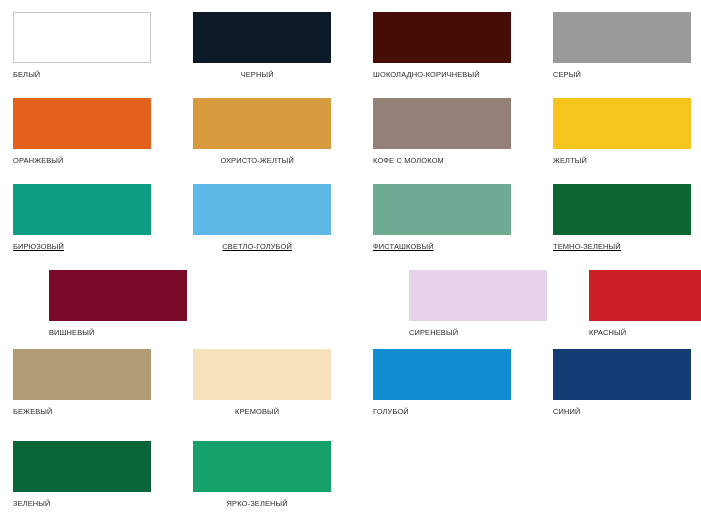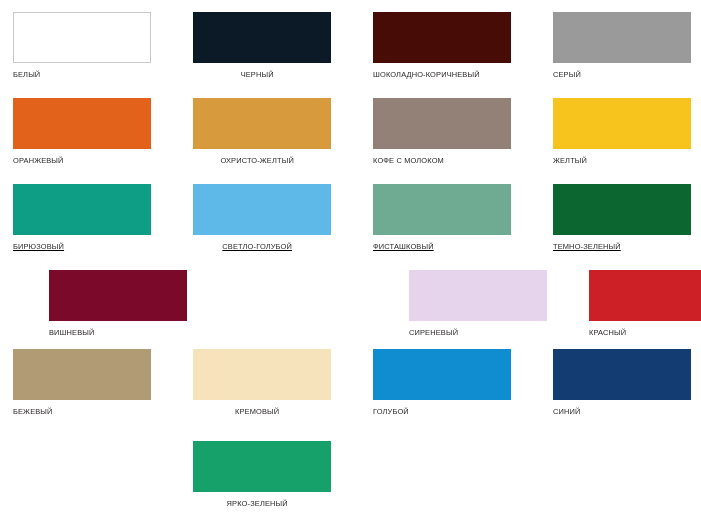--- a/index.html
+++ b/index.html
@@ -149,18 +149,22 @@
         <span class="swatch-label">КРЕМОВЫЙ</span>
       </div>
       <div class="swatch-cell col-3 row-4">
         <div class="swatch-chip" style="background-color: rgb(18, 60, 114);"></div>
         <span class="swatch-label">СИНИЙ</span>
       </div>
       <div class="swatch-cell col-2 row-4">
         <div class="swatch-chip" style="background-color: rgb(16, 140, 208);"></div>
         <span class="swatch-label">ГОЛУБОЙ</span>
       </div>
+      <div class="swatch-cell col-0 row-5">
+        <div class="swatch-chip" style="background-color: rgb(10, 102, 56);"></div>
+        <span class="swatch-label">ЗЕЛЕНЫЙ</span>
+      </div>
       <div class="swatch-cell col-1 row-5">
         <div class="swatch-chip" style="background-color: rgb(21, 161, 105);"></div>
         <span class="swatch-label">ЯРКО-ЗЕЛЕНЫЙ</span>
       </div>
     </div>
 </div>
 
 </body></html>

